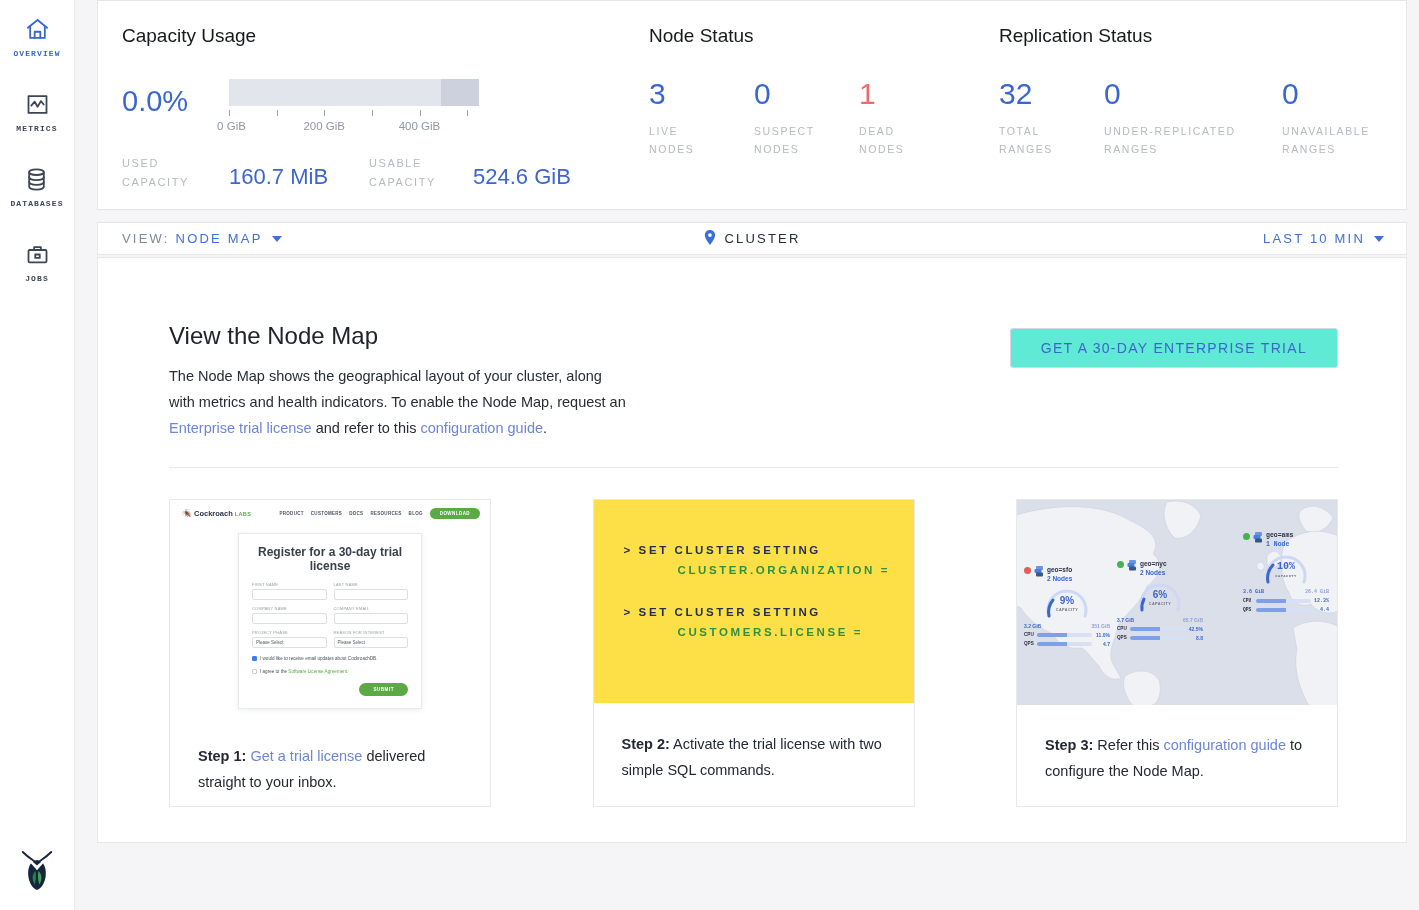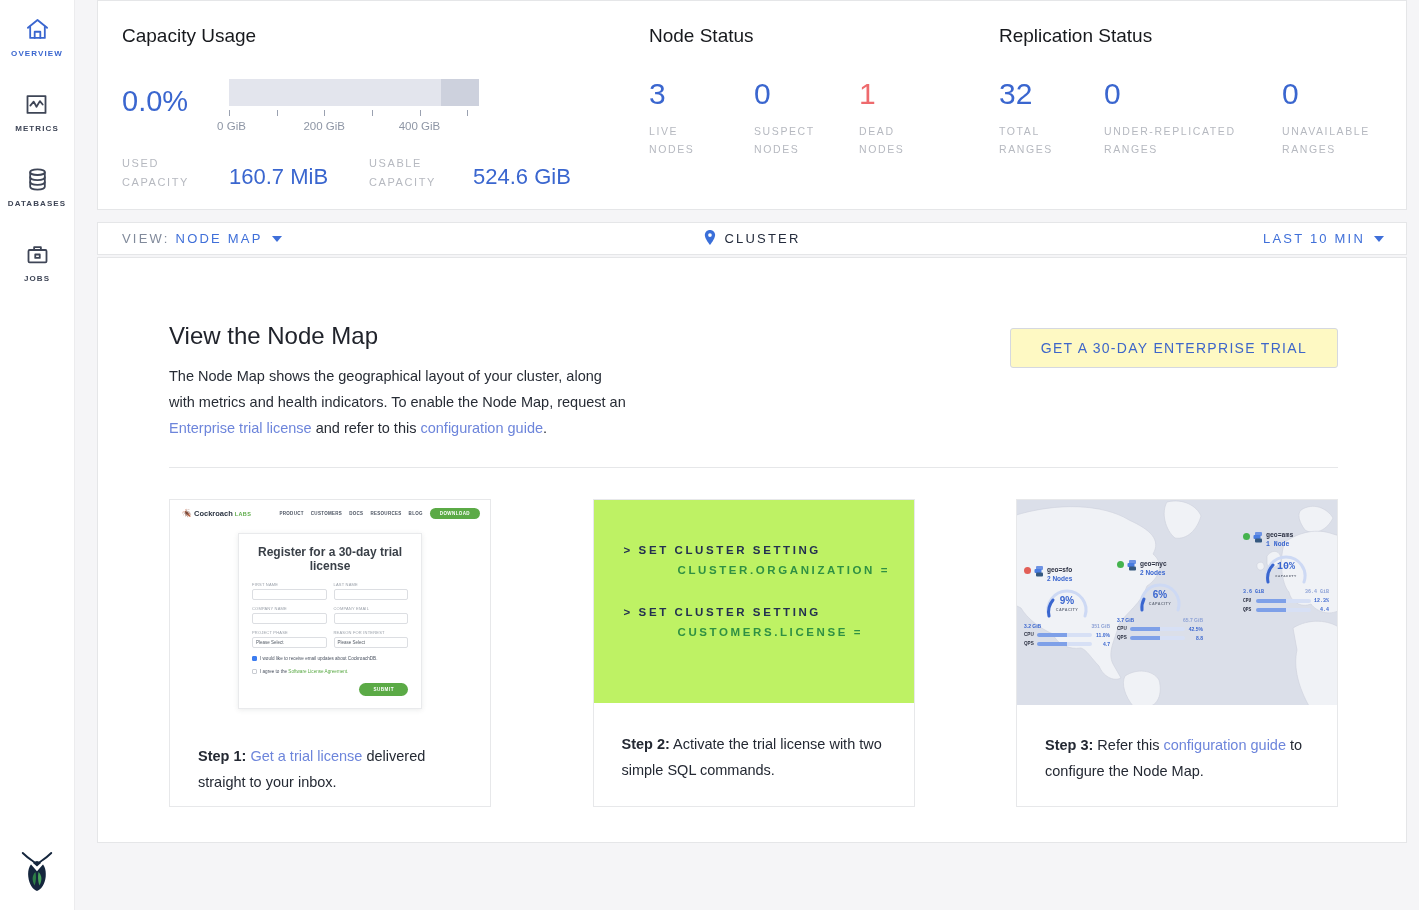--- a/index.html
+++ b/index.html
@@ -1,20 +1,20 @@
 <!DOCTYPE html>
 <html><head>
 <meta charset="utf-8">
 <style>
   * { margin:0; padding:0; box-sizing:border-box; }
   html,body { width:1419px; height:910px; }
   body { font-family:"Liberation Sans", sans-serif; background:#f5f5f7; overflow:hidden; color:#272c35; }
 
   
-  .sidebar { position:fixed; left:0; top:0; bottom:0; width:75px; background:#fff; border-right:1px solid #ececee; z-index:5; }
+  .sidebar { position:fixed; left:0; top:0; bottom:0; width:75px; background:#fff; border-right:1px solid #ececee; z-index:5;font-family:Liberation Mono, monospace; }
   .side-nav { display:flex; flex-direction:column; align-items:center; padding-top:16px; gap:33px; }
   .side-item { display:flex; flex-direction:column; align-items:center; gap:6px; color:#3e4556; cursor:pointer; }
   .side-item.active { color:#3a66cf; }
   .side-item .lbl { font-size:8px; font-weight:700; letter-spacing:1.1px; }
   .side-item svg { display:block; }
   .side-logo { position:absolute; bottom:12px; left:50%; transform:translateX(-50%); }
 
   
   .main { margin-left:75px; padding:0 12px 12px 22px; }
   .page-title { font-size:22px; font-weight:600; letter-spacing:7px; color:#191b1f; padding:15px 0 13px 1px; }
@@ -53,31 +53,31 @@
   .vb-view-value { color:#3f6fd9; font-weight:500; display:flex; align-items:center; gap:9px; cursor:pointer; }
   .vb-center { position:absolute; left:50%; transform:translateX(-50%); display:flex; align-items:center; gap:8px; color:#242c3d; font-weight:500; }
   .vb-right { margin-left:auto; margin-right:22px; color:#3f6fd9; font-weight:500; display:flex; align-items:center; gap:9px; cursor:pointer; }
   .caret { width:0; height:0; border-left:5px solid transparent; border-right:5px solid transparent; border-top:6px solid currentColor; display:inline-block; }
 
   
   .panel { position:relative; margin-top:2px; background:#fff; border:1px solid #e5e6e8; height:586px; padding:0 68px 0 71px; }
   .nm-heading { font-size:24px; font-weight:500; color:#20232b; padding-top:64px; }
   .nm-par { margin-top:13px; width:460px; font-size:14.5px; line-height:26px; color:#272c35; }
   a.lnk { color:#6d85db; text-decoration:none; cursor:pointer; }
-  .trial-btn { position:absolute; top:70px; right:68px; background:#fef9c3; border:1px solid #d5d8e0; border-radius:3px; padding:11px 30px; font-family:inherit; font-size:14px; letter-spacing:1.3px; color:#3e66c9; cursor:pointer; }
+  .trial-btn { position:absolute; top:70px; right:68px; background:#5eead4; border:1px solid #d5d8e0; border-radius:3px; padding:11px 30px; font-family:inherit; font-size:14px; letter-spacing:1.3px; color:#3e66c9; cursor:pointer; }
   .divider { border:none; border-top:1px solid #e6e7e9; margin-top:26px; }
 
   .cards { display:flex; justify-content:space-between; margin-top:31px; }
   .card { width:322px; height:308px; border:1px solid #e7e8ea; background:#fff; display:flex; flex-direction:column; }
   .caption { font-size:14.5px; line-height:26px; color:#242933; padding:0 26px 0 28px; }
   .caption b { font-weight:700; }
   .cap1 { padding-top:13px; } .cap2 { padding-top:28px; } .cap3 { padding-top:27px; }
 
   
-  .code-media { height:203px; background:#bef264; padding:44px 0 0 30px; }
+  .code-media { height:203px; background:#fde047; padding:44px 0 0 30px; }
   .code-prompt { font-size:11.5px; font-weight:700; letter-spacing:2.6px; color:#233050; }
   .code-line { font-size:11.5px; font-weight:700; letter-spacing:2.6px; color:#2f9043; margin:8px 0 0 54px; }
   .code-gap { height:30px; }
 
   
   .site-media { height:230px; background:#fff; overflow:hidden; }
   .ms-header { display:flex; align-items:center; padding:8px 10px 0 12px; }
   .ms-logo { display:flex; align-items:baseline; gap:2px; }
   .ms-logo .bug { font-size:8px; }
   .ms-logo .t1 { font-size:7.5px; font-weight:700; color:#2b3442; }

